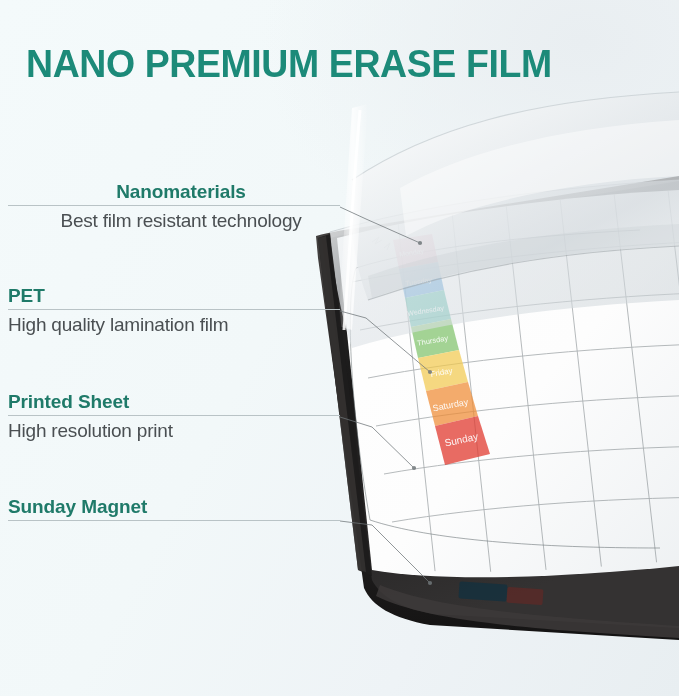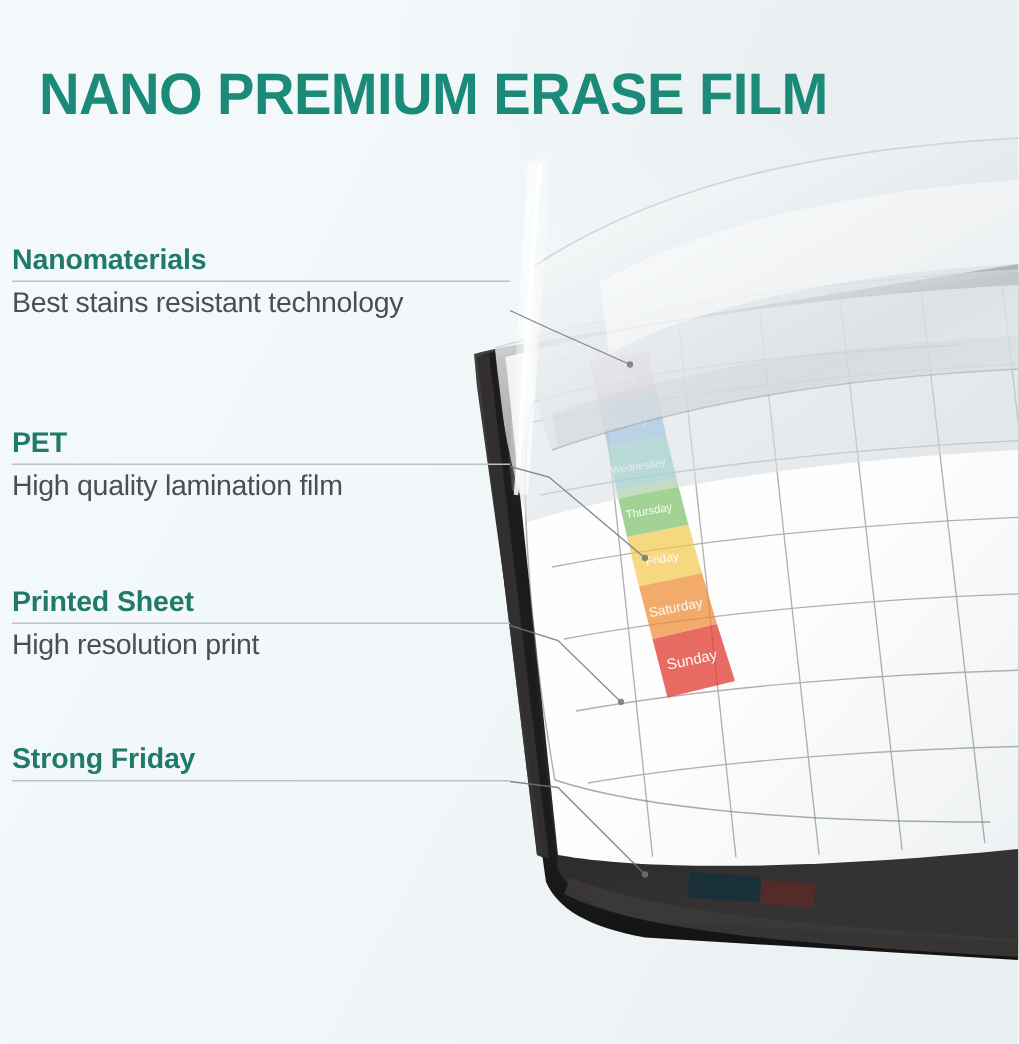--- a/index.html
+++ b/index.html
@@ -56,21 +56,21 @@
     width:332px;
   }
   .callout .sub {
     font-size:19px;
     color:#4a4f52;
     line-height:1.3;
     margin-top:3px;
     letter-spacing:-0.2px;
     white-space:nowrap;
   }
-  #callout-nanomaterials { top:163px; }
+  #callout-nanomaterials { top:181px;text-align:center; }
   #callout-pet           { top:285px; }
   #callout-printed       { top:391px; }
   #callout-magnet        { top:496px; }
 
   
   #tagline {
     position:absolute;
     left:10px; top:578px;
     font-size:26px;
     color:#1f7a69;
@@ -274,35 +274,35 @@
 
       </g>
     </svg>
   </div>
 
   <div id="title">NANO PREMIUM ERASE FILM</div>
 
   <div class="callout" id="callout-nanomaterials">
     <div class="head">Nanomaterials</div>
     <div class="rule"></div>
-    <div class="sub">Best stains resistant technology</div>
+    <div class="sub">Best film resistant technology</div>
   </div>
 
   <div class="callout" id="callout-printed">
     <div class="head">Printed Sheet</div>
     <div class="rule"></div>
     <div class="sub">High resolution print</div>
   </div>
 
   <div class="callout" id="callout-pet">
     <div class="head">PET</div>
     <div class="rule"></div>
     <div class="sub">High quality lamination film</div>
   </div>
 
   <div class="callout" id="callout-magnet">
-    <div class="head">Strong Friday</div>
+    <div class="head">Sunday Magnet</div>
     <div class="rule"></div>
     <div class="sub"></div>
   </div>
 
 
 </div>
 
 </body></html>

